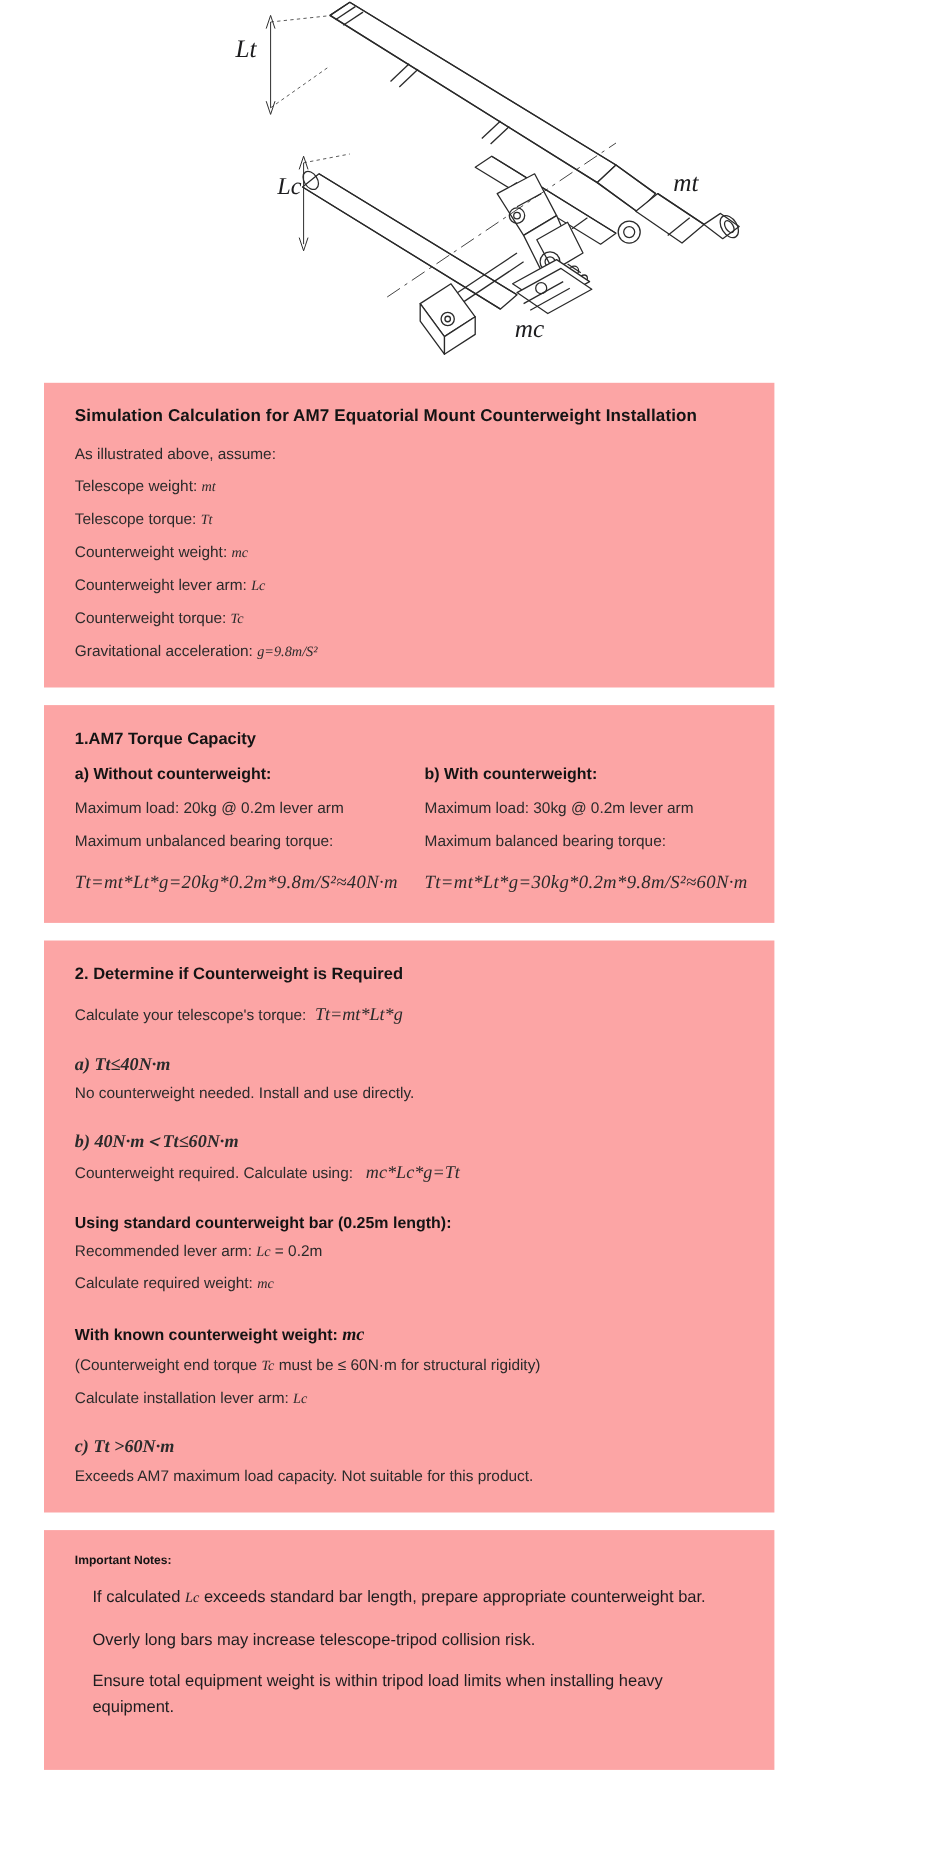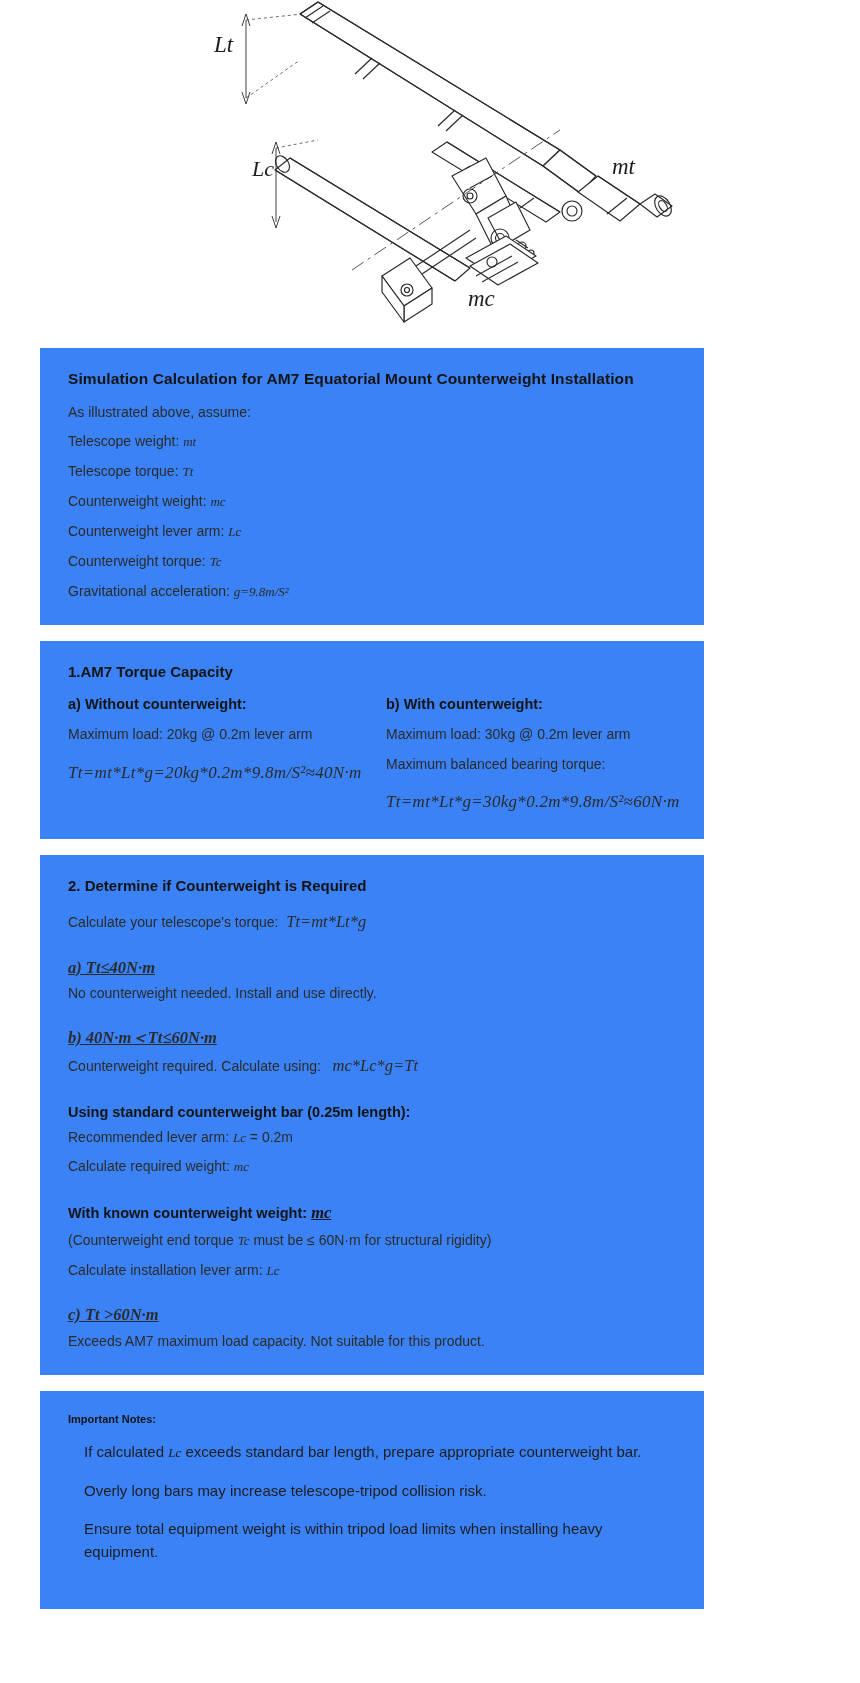--- a/index.html
+++ b/index.html
@@ -22,21 +22,21 @@
   .illustration {
     width: 860px;
     height: 340px;
     position: relative;
     background: #ffffff;
   }
   .illustration svg { display: block; }
 
   
   .panel {
-    background: #3b82f6;
+    background: #fca5a5;
     margin: 0 40px 16px 40px;
     padding: 22px 28px 24px 28px;
     box-sizing: border-box;
   }
   .panel.first { margin-top: 8px; }
   .panel.last  { margin-bottom: 26px; padding-bottom: 30px; }
 
   .panel-title {
     font-size: 15.5px;
     font-weight: 600;
@@ -58,21 +58,20 @@
     font-style: italic;
     font-size: 14px;
   }
   .m.sm { font-size: 13px; }
   .m.big {
     font-size: 17px;
     letter-spacing: .3px;
   }
   .m.bold {
     font-weight: bold;
-    text-decoration: underline;
   }
   .m.inline-lg {
     font-size: 16.5px;
   }
 
   
   .sec-head {
     font-size: 15px;
     font-weight: 600;
     margin: 0 0 16px 0;
@@ -266,20 +265,21 @@
     </p>
   </div>
 
   <div class="panel">
     <div class="sec-head">1.AM7 Torque Capacity</div>
     <div class="cols">
 
       <div class="col">
         <div class="col-head">a) Without counterweight:</div>
         <p class="line">Maximum load: 20kg @ 0.2m lever arm</p>
+        <p class="line">Maximum unbalanced bearing torque:</p>
         <p class="line formula-row">
           <span class="m big">Tt=mt*Lt*g=20kg*0.2m*9.8m/S²≈40N·m</span>
         </p>
       </div>
 
       <div class="col">
         <div class="col-head">b) With counterweight:</div>
         <p class="line">Maximum load: 30kg @ 0.2m lever arm</p>
         <p class="line">Maximum balanced bearing torque:</p>
         <p class="line formula-row">

